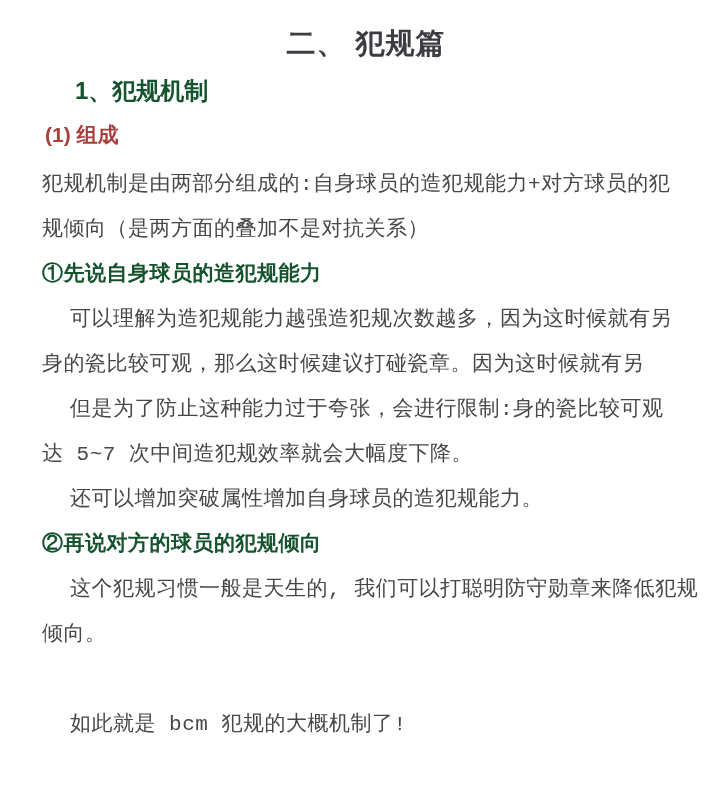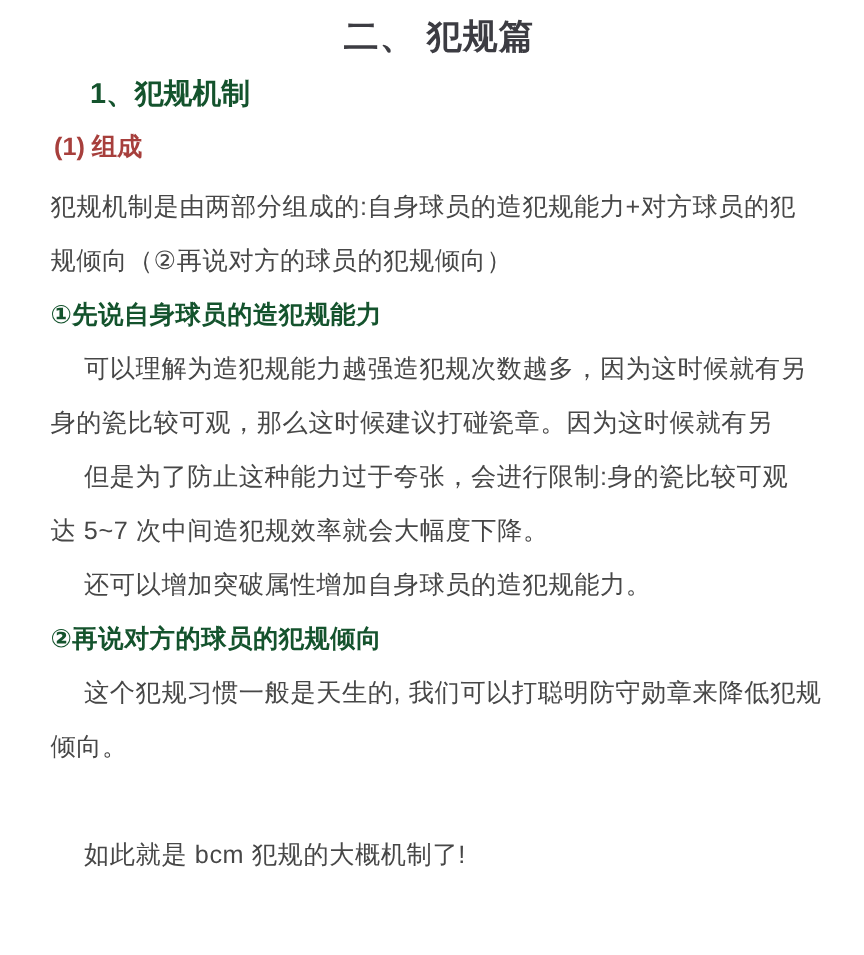--- a/index.html
+++ b/index.html
@@ -10,21 +10,21 @@
     overflow: hidden;
     font-family: "Liberation Sans", "DejaVu Sans", sans-serif;
   }
   .page {
     position: relative;
     width: 720px;
     height: 796px;
     background: #ffffff;
   }
   .doc-title {
-    margin-top: 14px;
+    margin-top: 26px;
     text-align: center;
     font-size: 29px;
     line-height: 34px;
     font-weight: bold;
     color: #3c3c42;
     letter-spacing: 1px;
     padding-left: 12px;
   }
   .section-heading {
     margin: 16px 0 0 75px;
@@ -37,20 +37,21 @@
     margin: 14px 0 12px 45px;
     font-size: 21px;
     line-height: 30px;
     font-weight: 600;
     color: #a73f3c;
   }
   .body-text {
     margin: 12px 38px 0 42px;
     font-size: 21px;
     color: #474747;
+    font-family: Liberation Mono, monospace;
   }
   .line {
     line-height: 45px;
     white-space: nowrap;
     letter-spacing: 0.5px;
   }
   .indent { text-indent: 28px; }
   .red-heading {
     color: #14532d;
     font-weight: 600;
@@ -64,21 +65,21 @@
 
   <div class="doc-title">二、 犯规篇</div>
 
   <div class="section-heading">1、犯规机制</div>
 
   <div class="subsection-heading">(1) 组成</div>
 
   <div class="body-text">
 
     <div class="line">犯规机制是由两部分组成的:自身球员的造犯规能力+对方球员的犯</div>
-    <div class="line">规倾向（②再说对方的球员的犯规倾向）</div>
+    <div class="line">规倾向（是两方面的叠加不是对抗关系）</div>
 
     <div class="line red-heading">①先说自身球员的造犯规能力</div>
 
     <div class="line indent">可以理解为造犯规能力越强造犯规次数越多，因为这时候就有另</div>
     <div class="line">身的瓷比较可观，那么这时候建议打碰瓷章。因为这时候就有另</div>
 
     <div class="line indent">但是为了防止这种能力过于夸张，会进行限制:身的瓷比较可观</div>
     <div class="line">达 5~7 次中间造犯规效率就会大幅度下降。</div>
 
     <div class="line indent">还可以增加突破属性增加自身球员的造犯规能力。</div>

